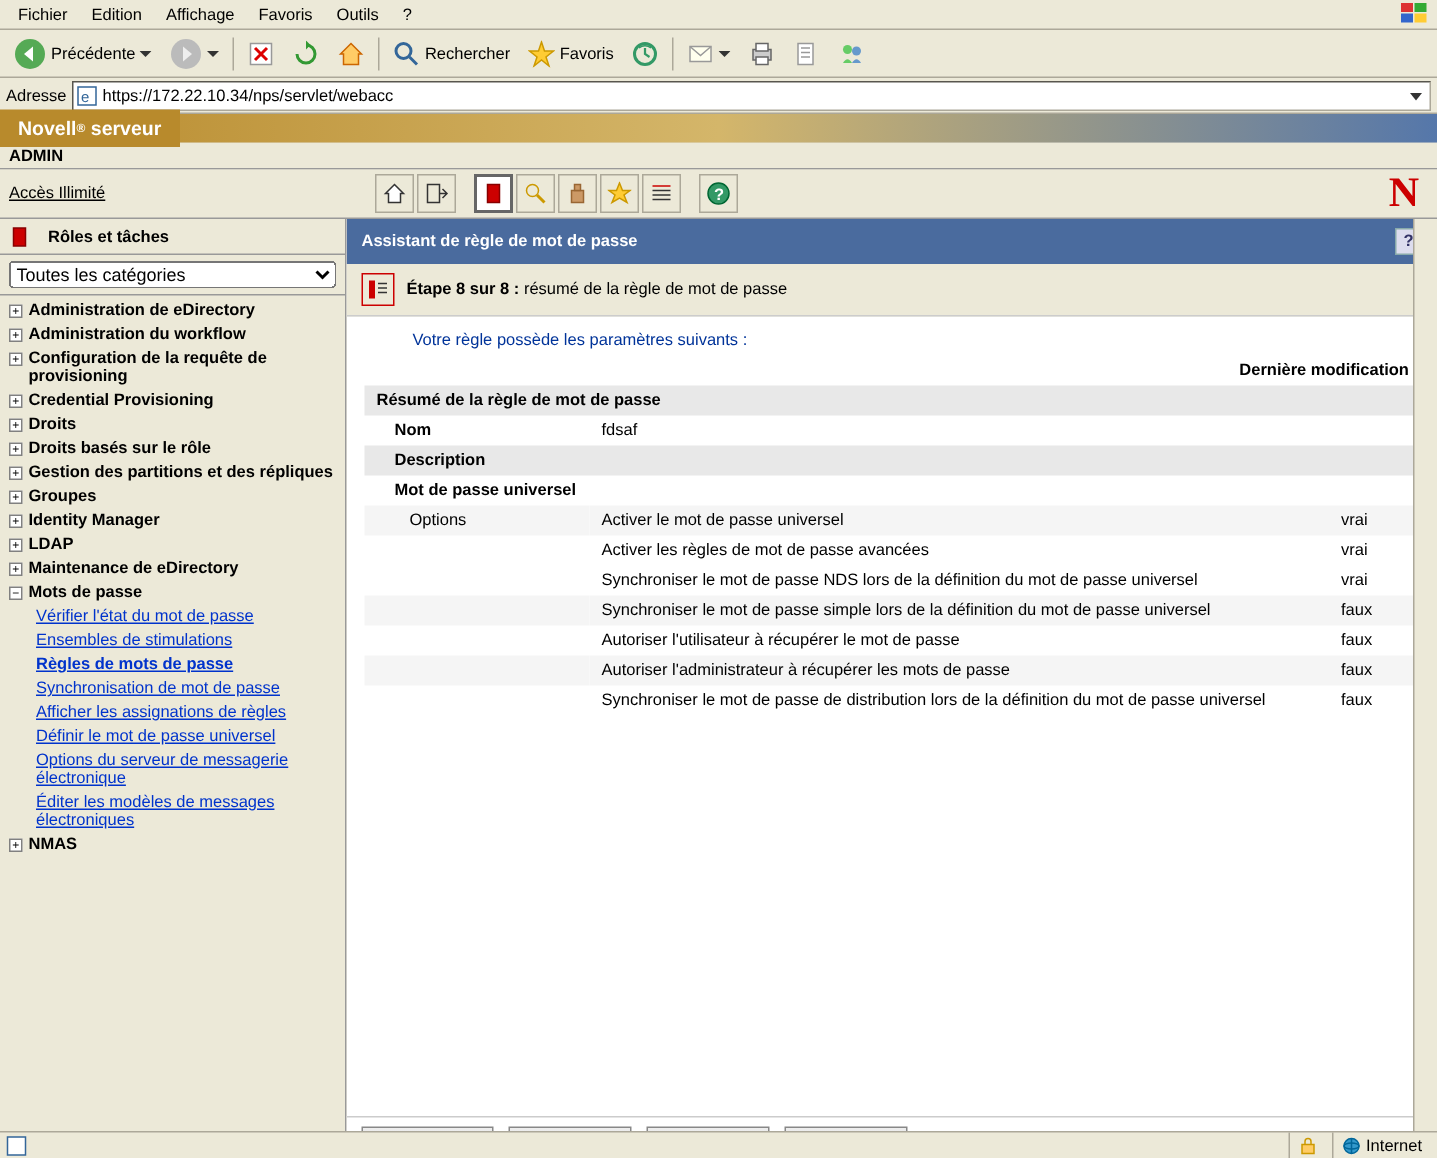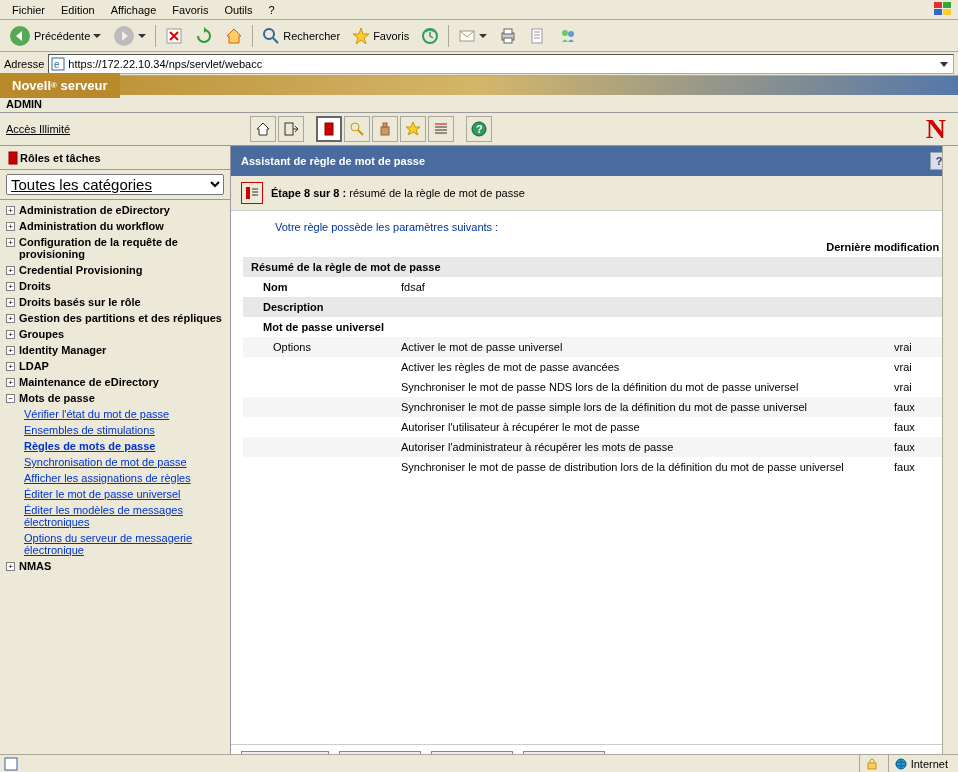--- a/index.html
+++ b/index.html
@@ -27,23 +27,23 @@
 .access-label { padding: 4px 6px; width: 248px; text-decoration: underline; }
 .icon-toolbar { display: flex; align-items: center; gap: 0; padding: 2px; }
 .icon-toolbar-btn { width: 26px; height: 26px; border: 1px solid #aca899; background: #ece9d8; margin-right: 2px; display: flex; align-items: center; justify-content: center; cursor: pointer; }
 .icon-toolbar-btn.active { background: #fff; border: 2px solid #666; }
 .icon-toolbar .gap { width: 10px; }
 .novell-n { margin-left: auto; color: #c00; font-size: 28px; font-weight: bold; font-family: serif; padding: 0 12px; }
 
 .main-area { display: flex; height: calc(100% - 121px - 18px); }
 
 .sidebar { width: 231px; background: #ece9d8; border-right: 1px solid #999; display: flex; flex-direction: column; overflow-y: auto; }
-.sidebar-header { display: flex; align-items: center; height: 24px; padding: 0 6px; border-bottom: 1px solid #999; font-weight: bold; gap: 0; }
+.sidebar-header { display: flex; align-items: center; height: 24px; padding: 0 6px; border-bottom: 1px solid #999; font-weight: bold; gap: 12px; }
 .sidebar-cat { padding: 4px 6px; border-bottom: 1px solid #999; }
-.sidebar-cat select { width: 100%; font-size: 15px; text-decoration: underline; }
+.sidebar-cat select { width: 100%; font-size: 12px; }
 .tree { padding: 2px 0; }
 .tree-item { display: flex; align-items: flex-start; padding: 2px 6px; gap: 4px; cursor: pointer; }
 .tree-item .label { flex: 1; }
 .tree-item .bold { font-weight: bold; }
 .tree-expand { width: 9px; height: 9px; border: 1px solid #808080; display: inline-flex; align-items: center; justify-content: center; font-size: 8px; line-height: 1; margin-top: 2px; flex-shrink: 0; background: white; }
 .tree-sub { padding-left: 24px; }
 .tree-sub a { color: #0033cc; text-decoration: underline; display: block; padding: 2px 0; }
 .tree-sub a.selected { font-weight: bold; }
 
 .content { flex: 1; background: white; display: flex; flex-direction: column; position: relative; overflow: hidden; }
@@ -331,23 +331,23 @@
         <div class="tree-item">
           <span class="tree-expand">−</span>
           <span class="label bold">Mots de passe</span>
         </div>
         <div class="tree-sub">
           <a href="#">Vérifier l'état du mot de passe</a>
           <a href="#">Ensembles de stimulations</a>
           <a href="#" class="selected">Règles de mots de passe</a>
           <a href="#">Synchronisation de mot de passe</a>
           <a href="#">Afficher les assignations de règles</a>
-          <a href="#">Éditer le mot de passe universel</a>
+          <a href="#">Définir le mot de passe universel</a>
+          <a href="#">Options du serveur de messagerie électronique</a>
           <a href="#">Éditer les modèles de messages électroniques</a>
-          <a href="#">Options du serveur de messagerie électronique</a>
         </div>
         <div class="tree-item">
           <span class="tree-expand">+</span>
           <span class="label bold">NMAS</span>
         </div>
       </div>
   </div>
 
   <div class="content-wrapper">
   <div class="content">

